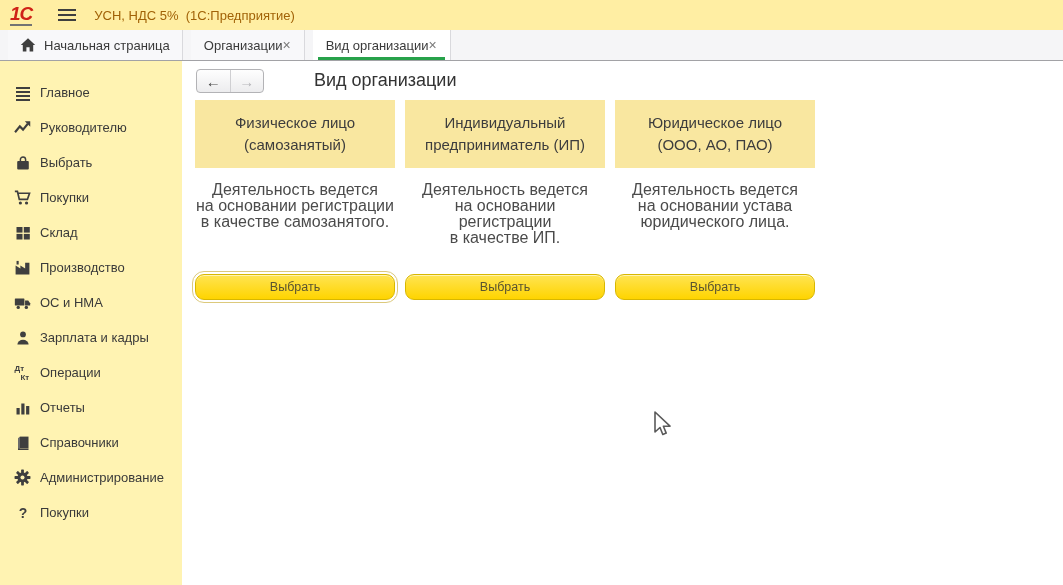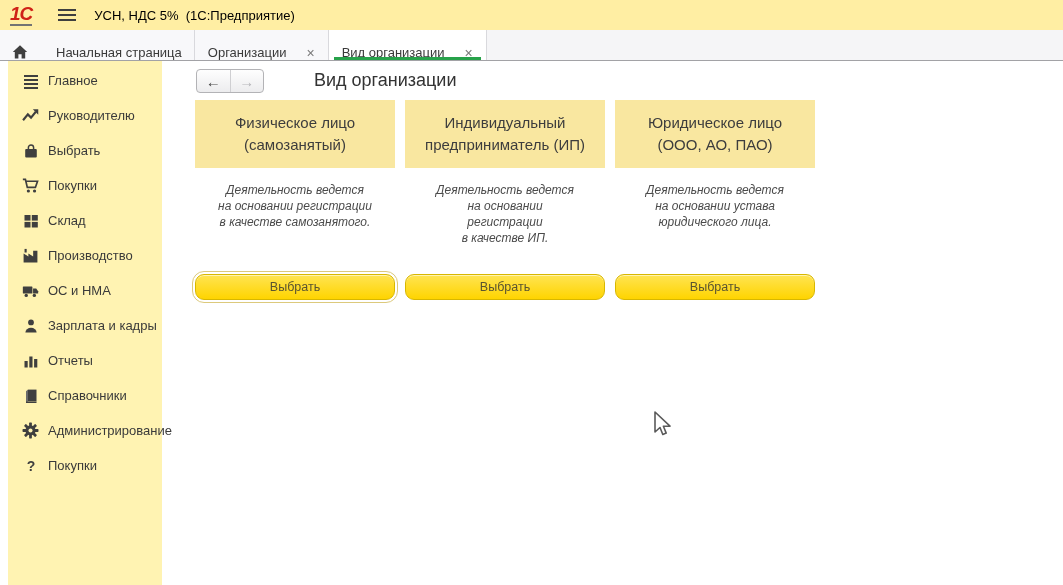--- a/index.html
+++ b/index.html
@@ -24,55 +24,55 @@
     font-size:19px; color:#cf2217;
     letter-spacing:-1px;
     border-bottom:2px solid #737373;
     line-height:20px;
   }
   .hamburger { margin-left:26px; width:18px; cursor:pointer; }
   .hamburger i {
     display:block; height:2px; background:#3f3f3f; margin:3px 0;
   }
   .win-title {
-    margin-left:18px; font-size:13px; color:#000000; white-space:pre;
+    margin-left:18px; font-size:13px; color:#a16207; white-space:pre;
   }
 
   
   .tabbar {
     position:absolute; left:0; top:30px; width:1063px; height:31px;
     background:#f5f5f7;
     border-bottom:1px solid #a2a2a6;
     display:flex; align-items:stretch;
   }
   .tab {
     position:relative;
-    display:flex; align-items:flex-end; gap:20px;
+    display:flex; align-items:center; gap:0;
     padding:0 13px;
     font-size:13px; color:#3a3a3a;
     border-right:1px solid #d9d9dd;
     background:#f8f8fa;
-    cursor:pointer; white-space:nowrap;
+    cursor:pointer; white-space:nowrap;margin-left:8px;
   }
   .tab-home { padding:0 12px; }
   .tab-home svg { margin-right:8px; }
   .tab .close {
     font-size:14px; color:#7a7a7a; line-height:1; cursor:pointer;
   }
   .tab.active { background:#ffffff; }
   .tab.active::after {
     content:""; position:absolute; left:5px; right:5px; bottom:0;
     height:3px; background:#27a24a;
   }
 
   
   .sidebar {
-    position:absolute; left:8px; top:61px; width:154px; height:524px;
+    position:absolute; left:0; top:61px; width:182px; height:524px;
     background:#fff3b2;
-    padding-top:2px;
+    padding-top:14px;
   }
   .side-item {
     height:35px; display:flex; align-items:center;
     padding-left:14px; cursor:pointer;
   }
   .side-item .ic {
     width:17px; height:17px; flex:0 0 17px;
     display:flex; align-items:center; justify-content:center;
   }
   .side-item .lbl {
@@ -112,23 +112,22 @@
   .card-head {
     height:68px; background:#f9e7a0;
     display:flex; align-items:center; justify-content:center;
     text-align:center;
     font-size:15px; line-height:1.45; color:#3d3d3d;
     white-space:pre-line;
   }
   .card-desc {
     margin-top:14px;
     text-align:center;
-    font-size:12px; line-height:16px; color:#4b4b4b;
+    font-size:16px; line-height:16px; color:#4b4b4b;
     white-space:pre-line;
-    font-style:italic;
   }
   .card-btn {
     position:absolute; left:0; top:174px;
     width:200px; height:26px;
     background:linear-gradient(#ffe452,#ffd400);
     border:1px solid #d8b700; border-radius:9px;
     box-shadow:inset 0 1px 0 rgba(255,255,255,.55);
     font-family:"Liberation Sans", sans-serif;
     font-size:12.5px; color:#5a5430;
     cursor:pointer;
@@ -263,20 +262,29 @@
       <svg width="16" height="16" viewBox="0 0 16 16">
           <g fill="#3f3f3f">
         <circle cx="8" cy="4.4" r="2.9"></circle>
         <path d="M2.4 14.6 a5.6 4.8 0 0 1 11.2 0 z"></path>
       </g>
         </svg>
       </span>
     <span class="lbl">Зарплата и кадры</span>
   </div>
 
+  <div class="side-item">
+    <span class="ic">
+      <svg width="17" height="17" viewBox="0 0 16 16">
+        <text x="0.5" y="7" font-size="7.5" font-weight="bold" fill="#3f3f3f">Дт</text>
+        <text x="6" y="15" font-size="7.5" font-weight="bold" fill="#3f3f3f">Кт</text>
+      </svg>
+      </span>
+    <span class="lbl">Операции</span>
+  </div>
 
   <div class="side-item">
     <span class="ic">
       <svg width="16" height="16" viewBox="0 0 16 16">
           <g fill="#3f3f3f">
         <rect x="1.5" y="8" width="3.2" height="6.5"></rect>
         <rect x="6.3" y="3.5" width="3.2" height="11"></rect>
         <rect x="11.1" y="6" width="3.2" height="8.5"></rect>
       </g>
         </svg>

